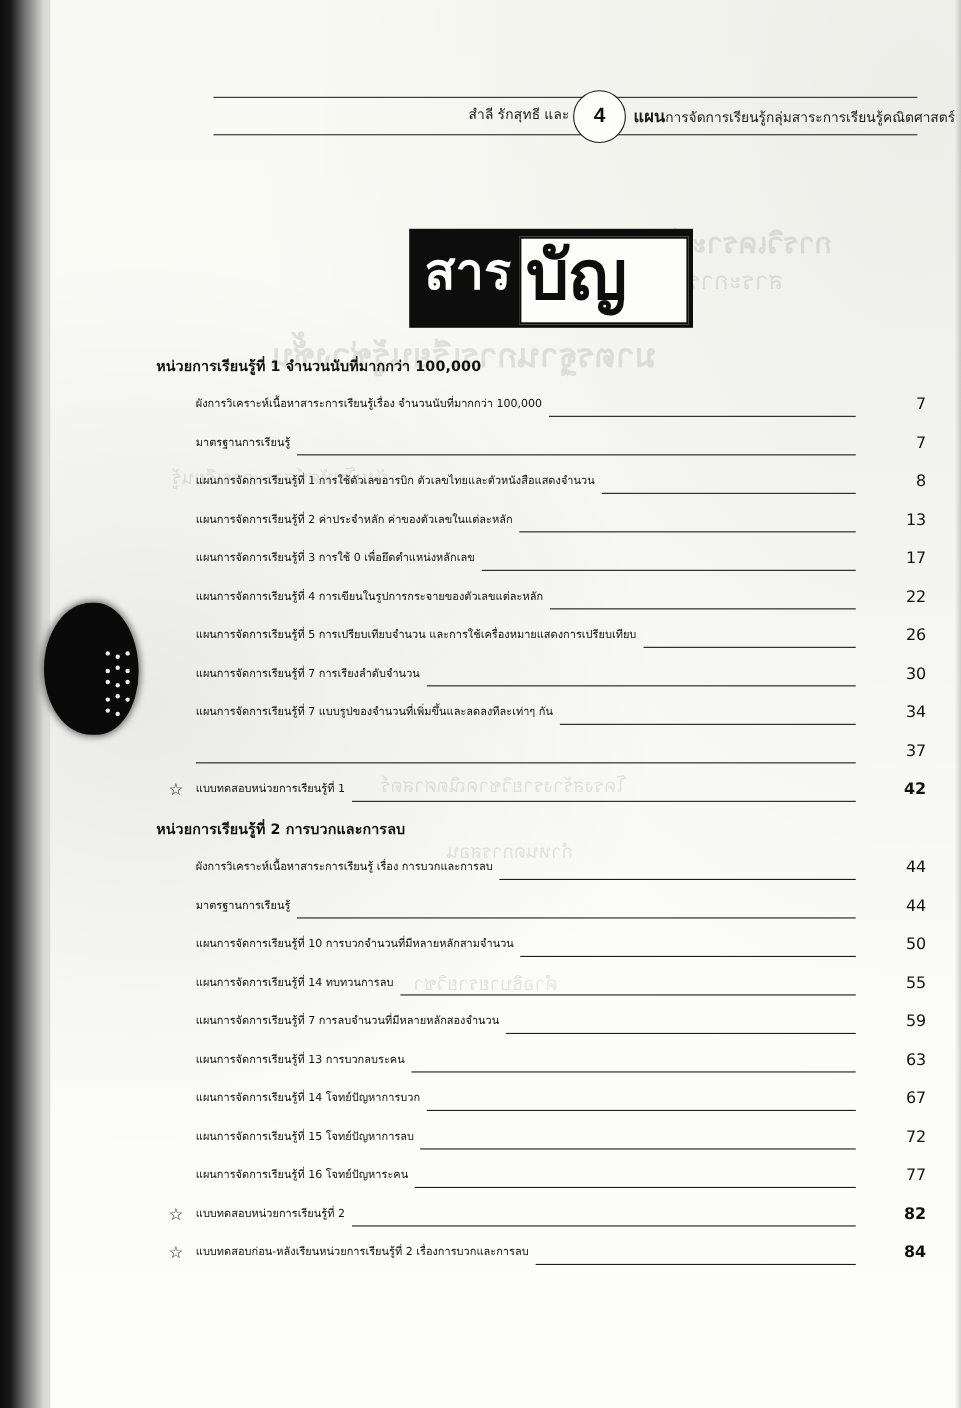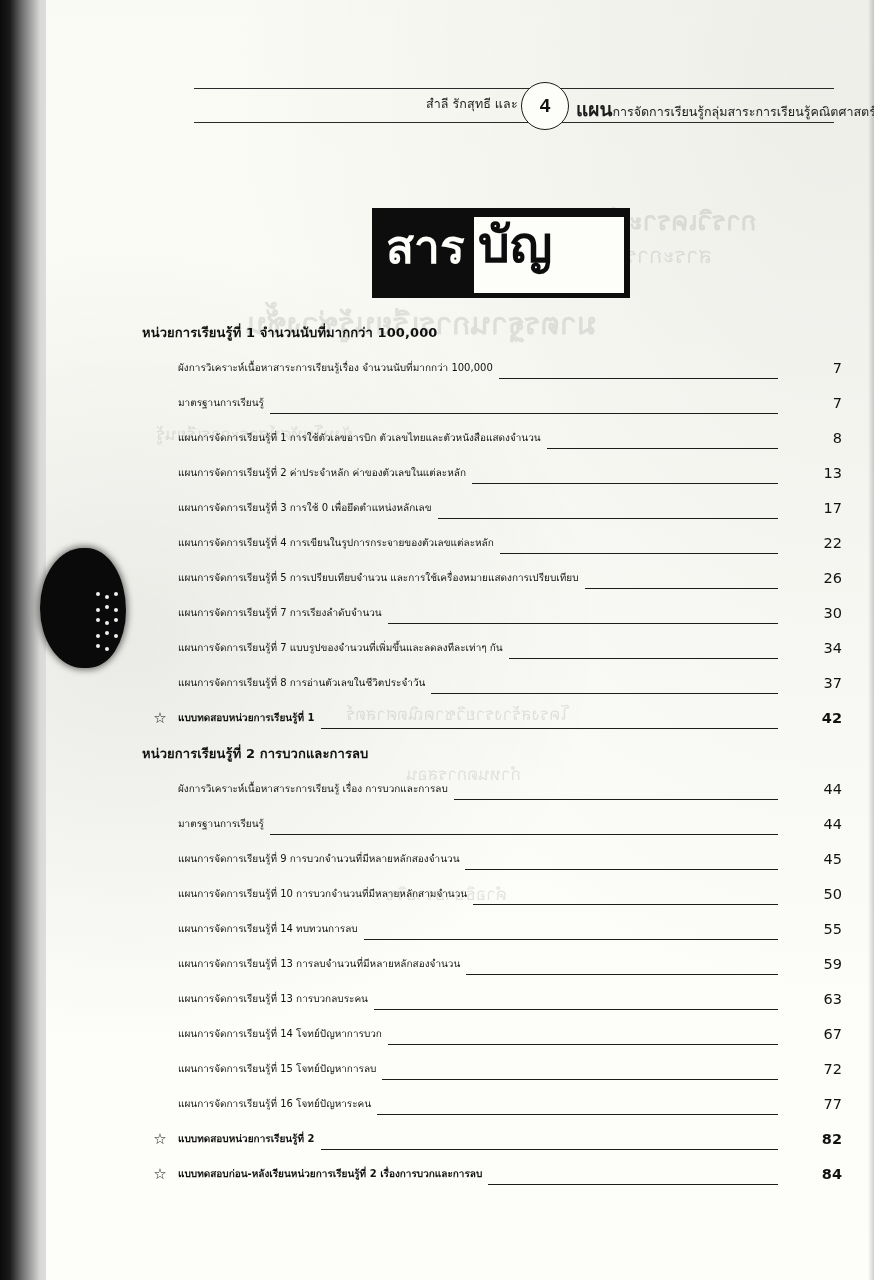--- a/index.html
+++ b/index.html
@@ -119,21 +119,21 @@
     color: #111;
   }
   .header .subject {
     position: absolute;
     left: 382px;
     top: 12px;
     font-size: 12.5px;
     color: #1b1b1b;
     white-space: nowrap;
   }
-  .header .subject b { font-size: 19px; }
+  .header .subject b { font-size: 15px; }
 
   
   .titleblock {
     position: absolute;
     left: 326px;
     top: 208px;
     width: 258px;
     height: 90px;
   }
   .tb-black {
@@ -156,21 +156,21 @@
     font-size: 46px;
     font-weight: bold;
     color: #fdfdfa;
     font-family: "DejaVu Sans", sans-serif;
     line-height: 1;
   }
   .tb-text-2 {
     position: absolute;
     left: 106px;
     top: 12px;
-    font-size: 50px;
+    font-size: 62px;
     font-weight: bold;
     color: #0d0d0d;
     font-family: "DejaVu Sans", sans-serif;
     line-height: 1;
   }
 
   
   .ghost {
     position: absolute;
     color: rgba(60,60,60,0.13);
@@ -212,21 +212,21 @@
     color: #111;
     line-height: 22px;
   }
   .row .label {
     font-size: 10px;
     line-height: 22px;
     white-space: nowrap;
     padding-right: 6px;
     margin-top: 21px;
   }
-  .row.bold .label { font-weight: bold; }
+  .row.bold .label { font-weight: normal; }
   .row .leader {
     flex: 1 1 auto;
     border-bottom: 1.1px solid #1c1c1c;
     height: 17px;
     min-width: 10px;
   }
   .row .page {
     flex: 0 0 56px;
     text-align: right;
     font-size: 14.5px;
@@ -323,21 +323,20 @@
           <div class="page">30</div>
         </div>
         <div class="row">
           <div class="indent"></div>
           <div class="label">แผนการจัดการเรียนรู้ที่ 7  แบบรูปของจำนวนที่เพิ่มขึ้นและลดลงทีละเท่าๆ กัน</div>
           <div class="leader"></div>
           <div class="page">34</div>
         </div>
         <div class="row">
           <div class="indent"></div>
-          <div class="label">แผนการจัดการเรียนรู้ที่ 8  การอ่านตัวเลขในชีวิตประจำวัน</div>
           <div class="leader"></div>
           <div class="page">37</div>
         </div>
         <div class="row bold">
           <div class="star">☆</div>
           <div class="label">แบบทดสอบหน่วยการเรียนรู้ที่ 1</div>
           <div class="leader"></div>
           <div class="page">42</div>
         </div>
         <div class="unit-head">หน่วยการเรียนรู้ที่ 2  การบวกและการลบ</div>
@@ -348,39 +347,33 @@
           <div class="page">44</div>
         </div>
         <div class="row">
           <div class="indent"></div>
           <div class="label">มาตรฐานการเรียนรู้</div>
           <div class="leader"></div>
           <div class="page">44</div>
         </div>
         <div class="row">
           <div class="indent"></div>
-          <div class="label">แผนการจัดการเรียนรู้ที่  9  การบวกจำนวนที่มีหลายหลักสองจำนวน</div>
-          <div class="leader"></div>
-          <div class="page">45</div>
-        </div>
-        <div class="row">
-          <div class="indent"></div>
           <div class="label">แผนการจัดการเรียนรู้ที่ 10  การบวกจำนวนที่มีหลายหลักสามจำนวน</div>
           <div class="leader"></div>
           <div class="page">50</div>
         </div>
         <div class="row">
           <div class="indent"></div>
           <div class="label">แผนการจัดการเรียนรู้ที่ 14  ทบทวนการลบ</div>
           <div class="leader"></div>
           <div class="page">55</div>
         </div>
         <div class="row">
           <div class="indent"></div>
-          <div class="label">แผนการจัดการเรียนรู้ที่ 13  การลบจำนวนที่มีหลายหลักสองจำนวน</div>
+          <div class="label">แผนการจัดการเรียนรู้ที่ 7  การลบจำนวนที่มีหลายหลักสองจำนวน</div>
           <div class="leader"></div>
           <div class="page">59</div>
         </div>
         <div class="row">
           <div class="indent"></div>
           <div class="label">แผนการจัดการเรียนรู้ที่ 13  การบวกลบระคน</div>
           <div class="leader"></div>
           <div class="page">63</div>
         </div>
         <div class="row">

